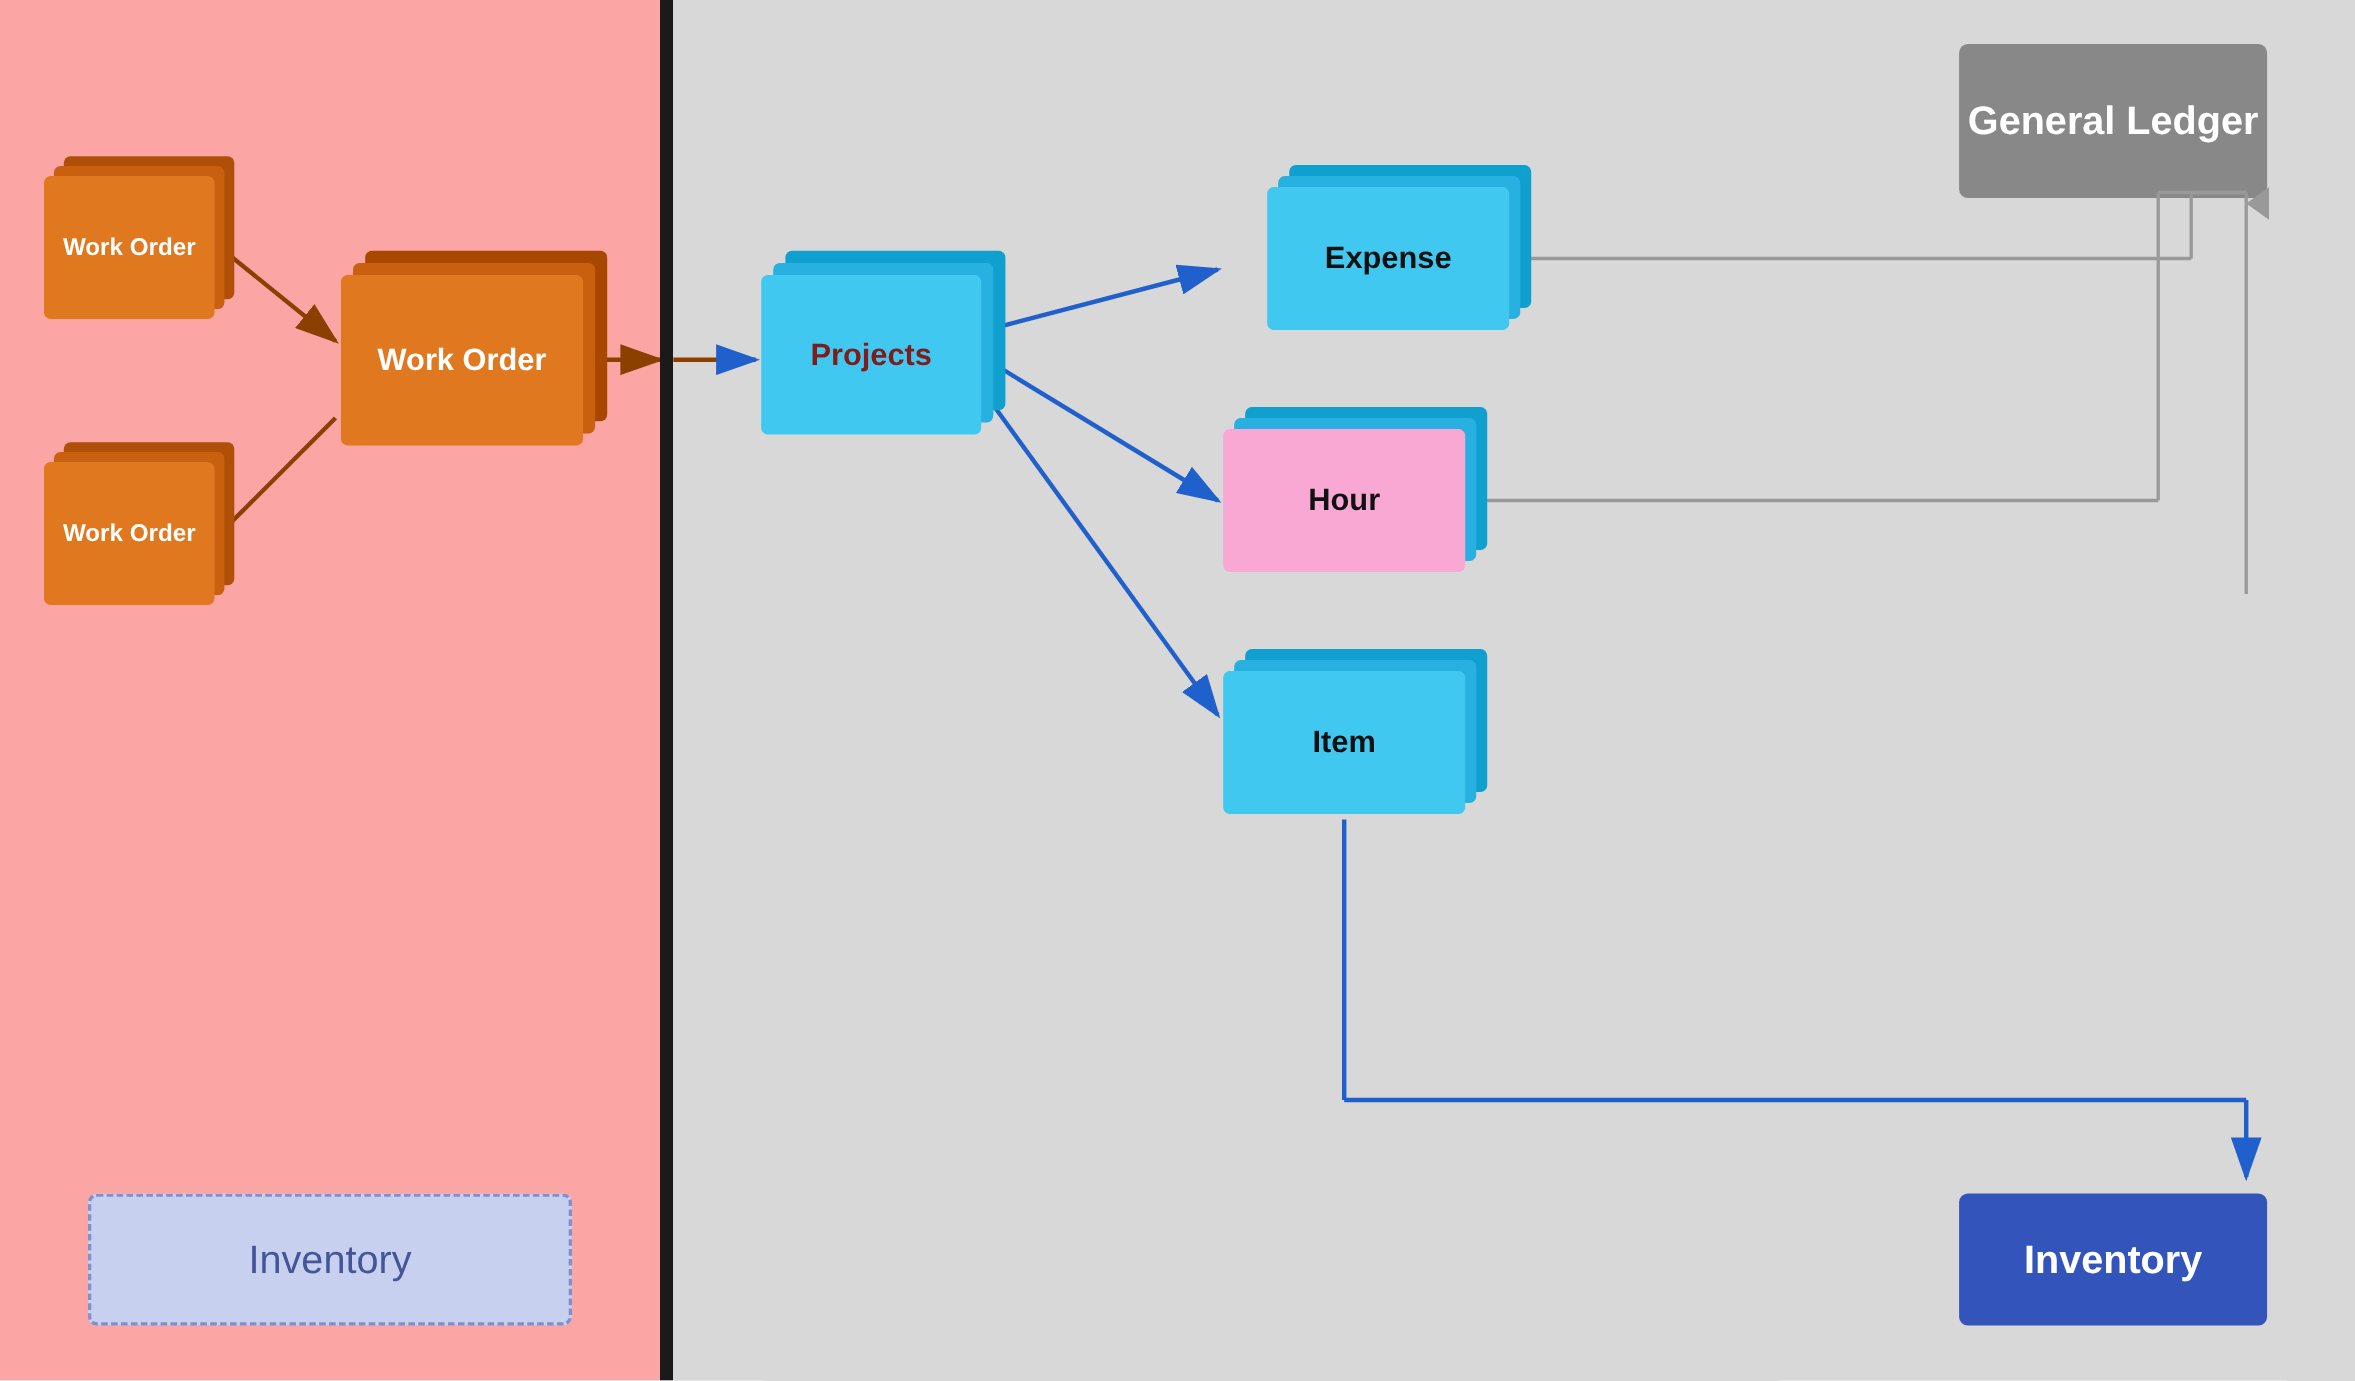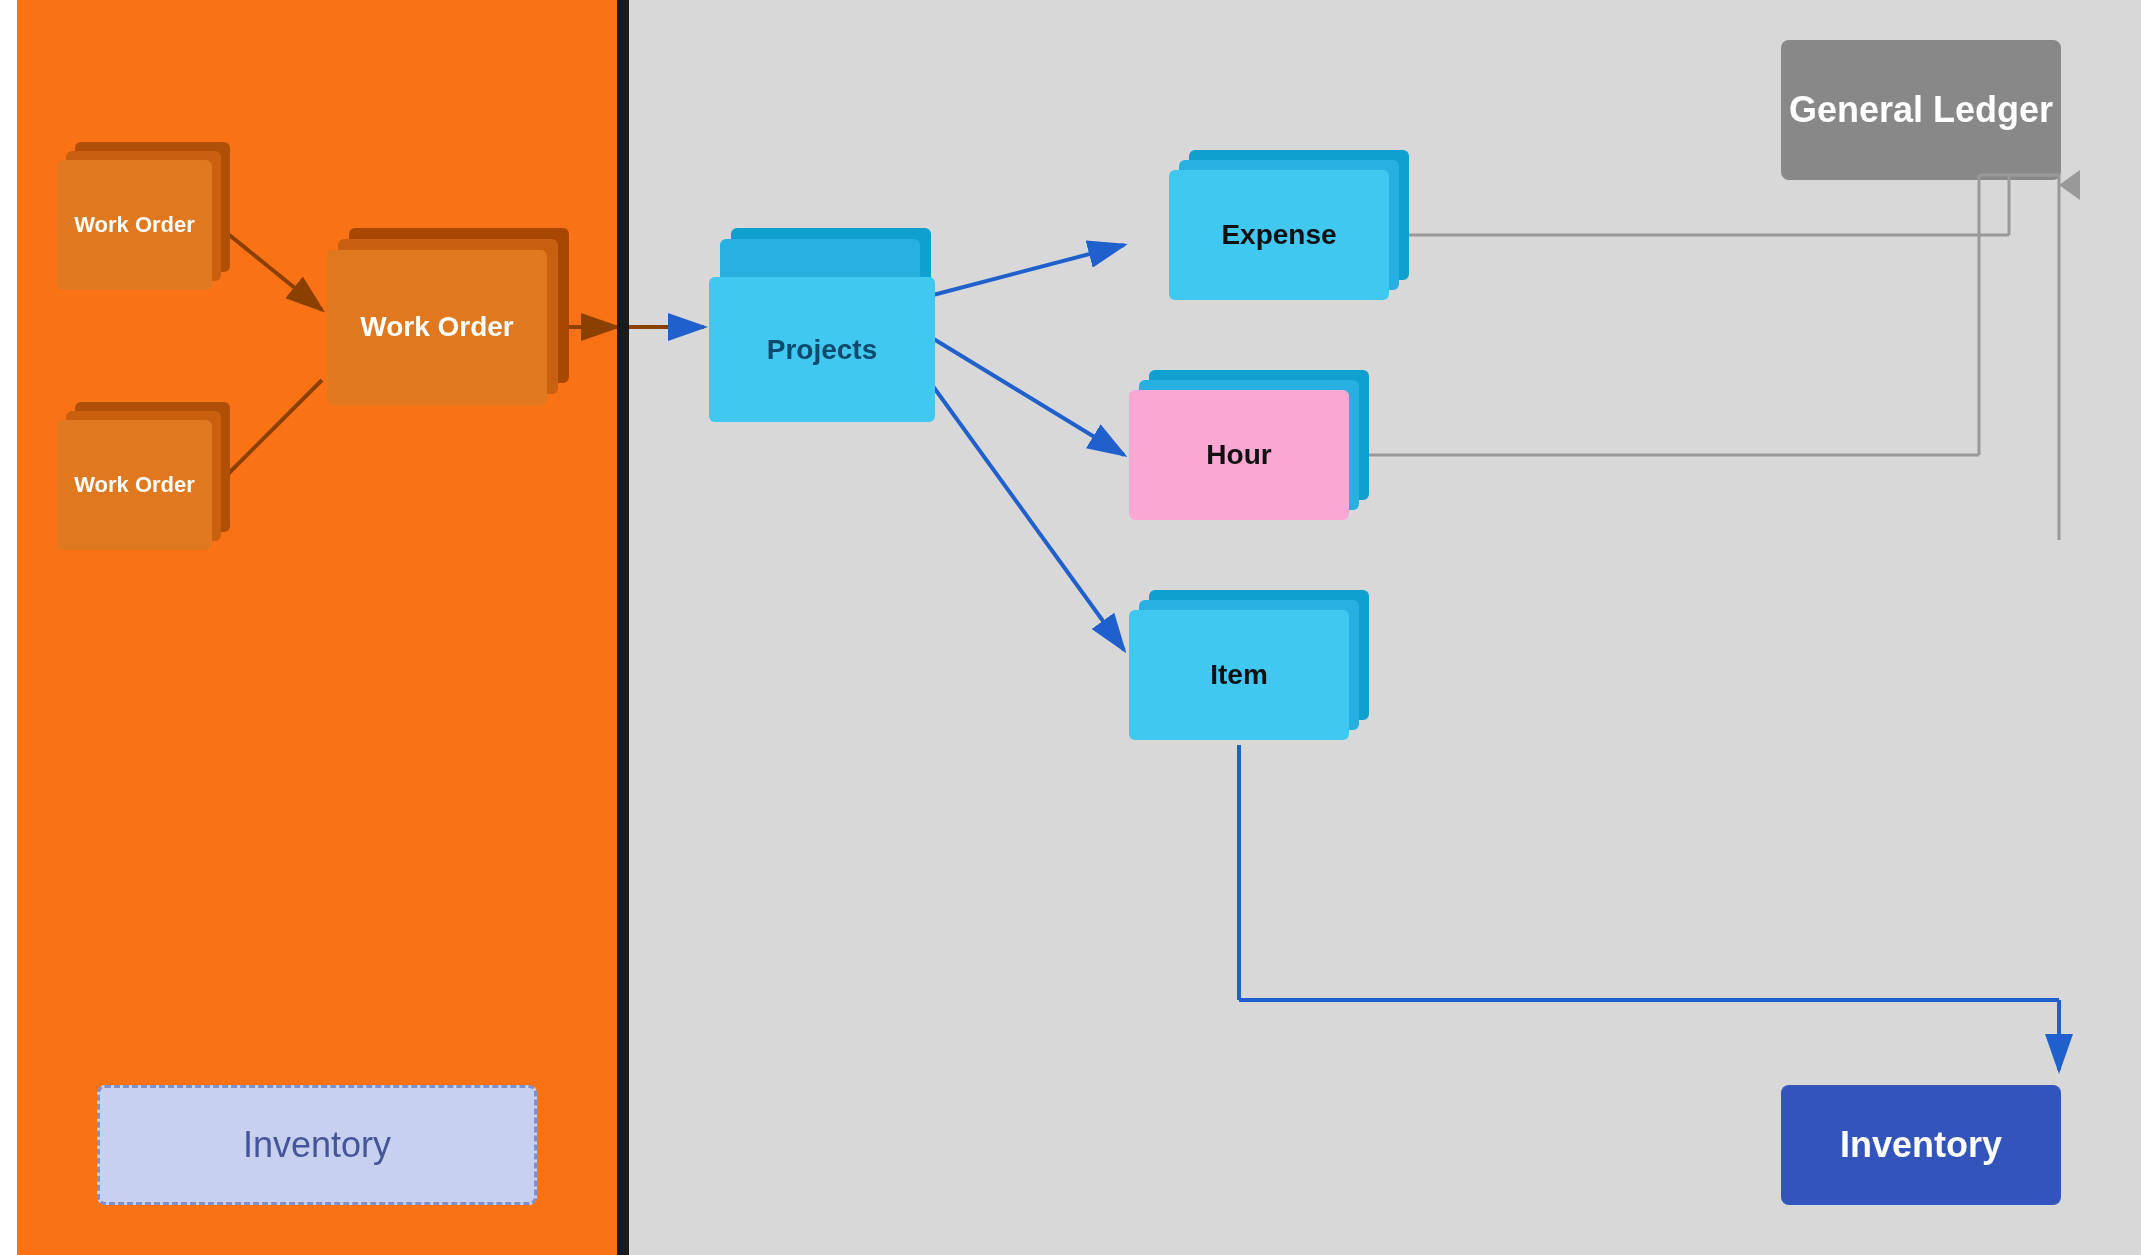--- a/index.html
+++ b/index.html
@@ -8,24 +8,23 @@
       height: 1255px;
       display: flex;
       overflow: hidden;
       font-family: Arial, sans-serif;
     }
 
     
     .left-panel {
       width: 600px;
       height: 1255px;
-      background: #f97316;
+      background: #fca5a5;
       position: relative;
       flex-shrink: 0;
-      margin-left: 17px;
     }
 
     
     .divider {
       width: 12px;
       height: 1255px;
       background: #1a1a1a;
       flex-shrink: 0;
     }
 
@@ -165,21 +164,21 @@
 
 <div class="right-panel">
 
   <div class="general-ledger-box">
     <span>General Ledger</span>
   </div>
 
   <div style="position:absolute; top:250px; left:80px; z-index:1;">
     <div style="position:absolute; top:-22px; left:22px; width:200px; height:145px; background:#10a0d0; border-radius:6px;"></div>
     <div style="position:absolute; top:-11px; left:11px; width:200px; height:145px; background:#28b0e0; border-radius:6px;"></div>
-    <div style="width:226px; height:145px; background:#40c8f0; border-radius:6px; display:flex; align-items:center; justify-content:center; font-size:28px; font-weight:bold; color:#0c4a6e; position:relative;margin-top:27px;">
+    <div style="width:200px; height:145px; background:#40c8f0; border-radius:6px; display:flex; align-items:center; justify-content:center; font-size:28px; font-weight:bold; color:#7f1d1d; position:relative;">
       <span>Projects</span>
     </div>
   </div>
 
   <div style="position:absolute; top:170px; left:500px; z-index:1;margin-left:40px;">
     <div style="position:absolute; top:-20px; left:20px; width:220px; height:130px; background:#10a0d0; border-radius:6px;"></div>
     <div style="position:absolute; top:-10px; left:10px; width:220px; height:130px; background:#28b0e0; border-radius:6px;"></div>
     <div style="width:220px; height:130px; background:#40c8f0; border-radius:6px; display:flex; align-items:center; justify-content:center; font-size:28px; font-weight:bold; color:#111; position:relative;">
       <span>Expense</span>
     </div>

